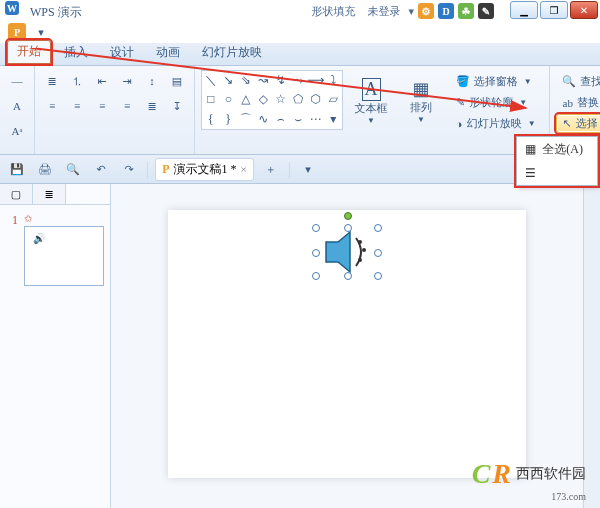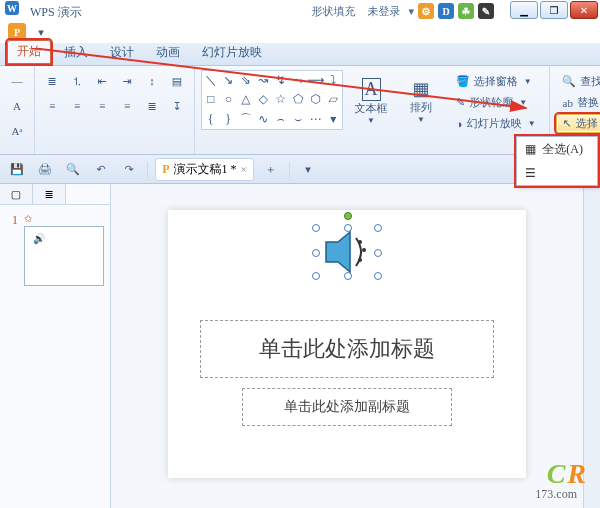--- a/index.html
+++ b/index.html
@@ -282,25 +282,24 @@
         <span class="handle" style="left:-4px;top:-4px"></span>
         <span class="handle" style="right:-4px;top:-4px"></span>
         <span class="handle" style="left:-4px;bottom:-4px"></span>
         <span class="handle" style="right:-4px;bottom:-4px"></span>
         <span class="handle" style="left:50%;top:-4px;margin-left:-3px"></span>
         <span class="handle" style="left:50%;bottom:-4px;margin-left:-3px"></span>
         <span class="handle" style="left:-4px;top:50%;margin-top:-3px"></span>
         <span class="handle" style="right:-4px;top:50%;margin-top:-3px"></span>
         <span class="handle" style="left:50%;top:-16px;margin-left:-3px;background:#7fc24a;border-color:#3f7a1f"></span>
       </div>
-      <div class="title-ph">单击此处添加标题</div>
-      <div class="sub-ph">单击此处添加副标题</div>
     </div>
   </div>
 
   <div class="vscroll"></div>
 </div>
 
 <div class="site-wm">
   <span class="g">C</span>
   <span class="o">R</span>
-  <span class="cn" style="position:absolute;bottom:-12px;right:9px;font-size:12px;color:#666">173.com</span>
+  <span class="cn">西西软件园</span>
+  <span class="cn" style="position:absolute;bottom:-12px;right:0;font-size:10px;color:#666">173.com</span>
 </div>
 
 </body></html>

